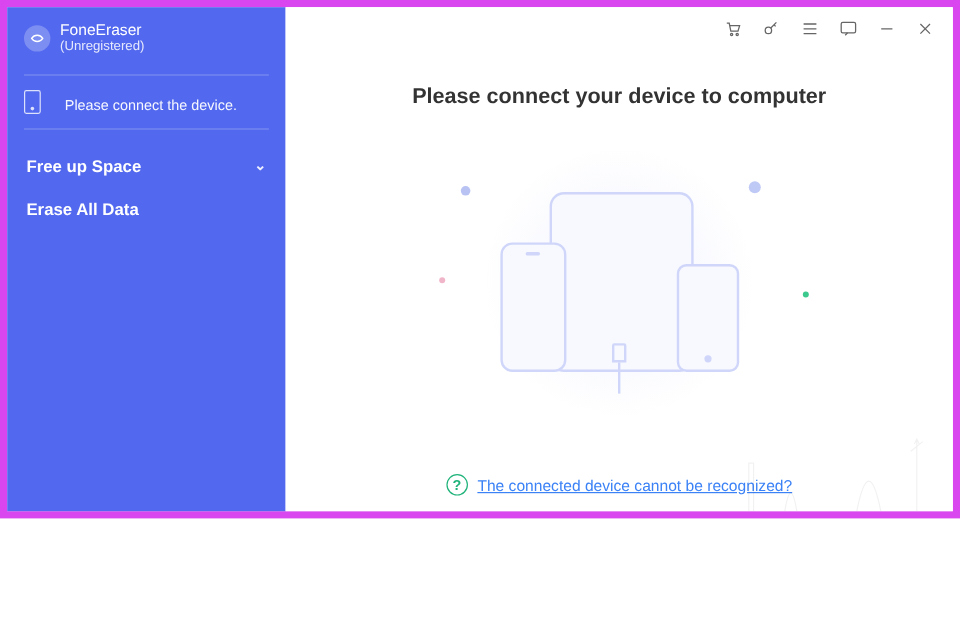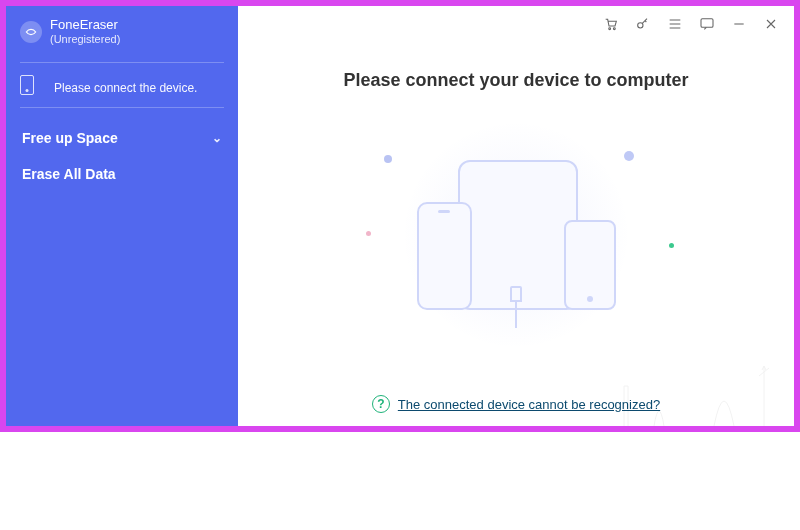--- a/index.html
+++ b/index.html
@@ -37,21 +37,21 @@
   .cable { position:absolute; bottom:-18px; left:50%; transform:translateX(-50%); display:flex; flex-direction:column; align-items:center; }
   .cable-head { width:12px; height:16px; border:2px solid #cfd6f9; border-radius:2px 2px 0 0; background:#f8f9ff; }
   .cable-line { width:2px; height:26px; background:#cfd6f9; }
   .dot { position:absolute; border-radius:50%; }
   .dot.blue1 { width:8px; height:8px; background:#b9c3f3; top:40px; left:18px; }
   .dot.blue2 { width:10px; height:10px; background:#bfc9f6; top:36px; right:32px; }
   .dot.pink { width:5px; height:5px; background:#f1b5c9; top:116px; left:0px; }
   .dot.green { width:5px; height:5px; background:#3cc98e; top:128px; right:-8px; }
   .help-link-row { margin-top:40px; display:flex; align-items:center; gap:8px; }
   .q-badge { width:18px; height:18px; border-radius:50%; border:1.5px solid #1fb37a; color:#1fb37a; font-size:12px; display:flex; align-items:center; justify-content:center; font-weight:700; }
-  .help-link { color:#0c4a6e; font-size:13px; text-decoration:underline; cursor:pointer; }
+  .help-link { color:#3b82f6; font-size:13px; text-decoration:underline; cursor:pointer; }
   .background-decor { position:absolute; bottom:0; right:0; width:180px; height:90px; opacity:0.05; pointer-events:none; }
 </style>
 </head>
 <body>
 
 <div class="app">
   <aside class="sidebar">
     <div class="brand">
       <div class="brand-logo">
         <svg viewBox="0 0 24 24" width="14" height="14">

